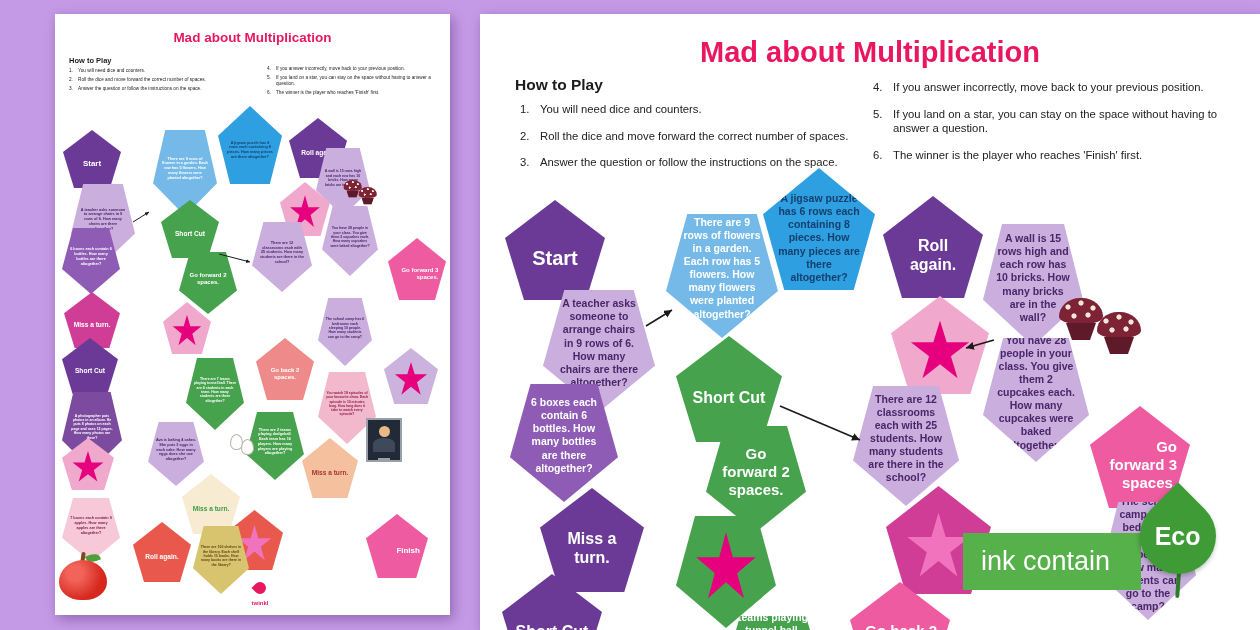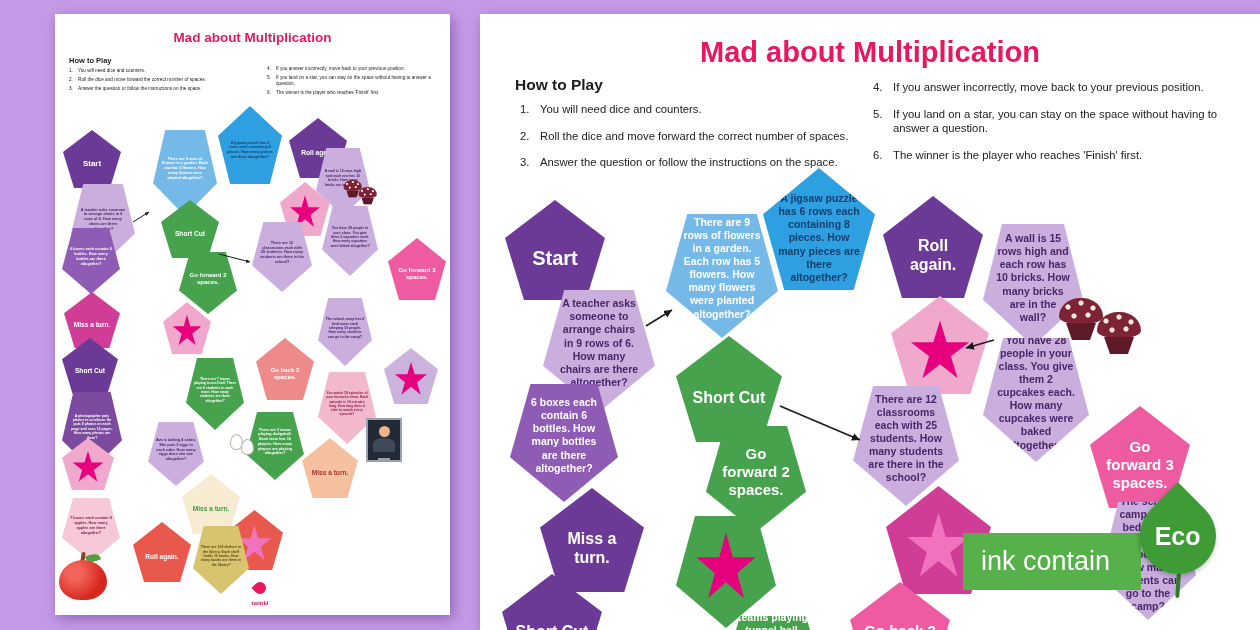--- a/index.html
+++ b/index.html
@@ -34,21 +34,21 @@
   .q-m{font-size:10.5px;line-height:1.25;}
   .lbl-m{font-size:16px;line-height:1.2;}
   
   .c-purple{background:#6b3a96;color:#fff;}
   .c-lilac{background:#c9aede;color:#4a2668;}
   .c-lblue{background:#74b9e8;color:#fff;}
   .c-blue{background:#2e9fe0;color:#15406e;}
   .c-green{background:#46a24c;color:#fff;}
   .c-mpurple{background:#8e5bb5;color:#fff;}
   .c-dpurple{background:#7c4ba0;color:#fff;}
-  .c-pink{background:#ee5ba0;color:#fff;}
+  .c-pink{background:#ee5ba0;color:#fff;text-align:right;}
   .c-magpink{background:#cf3d96;color:#fff;}
   .c-salmon{background:#ef8a8a;color:#fff;}
   .c-orange{background:#e8584c;color:#fff;}
   .c-peach{background:#f5c09e;color:#a8352f;}
   .c-cream{background:#f7ecd2;color:#3e9c47;}
   .c-olive{background:#d8c36e;color:#5a4a16;}
   .c-lpink{background:#f6c8d8;color:#7a2348;}
   .c-rose{background:#f2b8cc;color:#8e1f4b;}
   .c-starpink{background:#f0a9cd;}
   .c-starlilac{background:#cbb3de;}
@@ -231,20 +231,23 @@
       </div>
     <div class="pent down c-lpink" style="left:7px;top:484px;width:58px;height:64px;">
         <span class="inner q-s">7 boxes each contain 9 apples. How many apples are there altogether?</span>
       </div>
     <div class="pent up c-orange" style="left:78px;top:508px;width:58px;height:60px;">
         <span class="inner lbl-s">Roll again.</span>
       </div>
     <div class="pent down c-olive" style="left:138px;top:512px;width:56px;height:68px;">
         <span class="inner q-s" style="font-size:3.5px;">There are 100 shelves in the library. Each shelf holds 10 books. How many books are there in the library?</span>
       </div>
+    <div class="pent up c-pink" style="left:311px;top:500px;width:62px;height:64px;">
+        <span class="inner lbl-s" style="font-size:8px;">Finish</span>
+      </div>
 
     <div class="apple" style="left:4px;top:538px;">
         <div class="stem"></div>
         <div class="leafy"></div>
         <div class="body"></div>
       </div>
 
     <div class="logo">
       <span class="mark"></span>
       <span class="word">twinkl</span>

